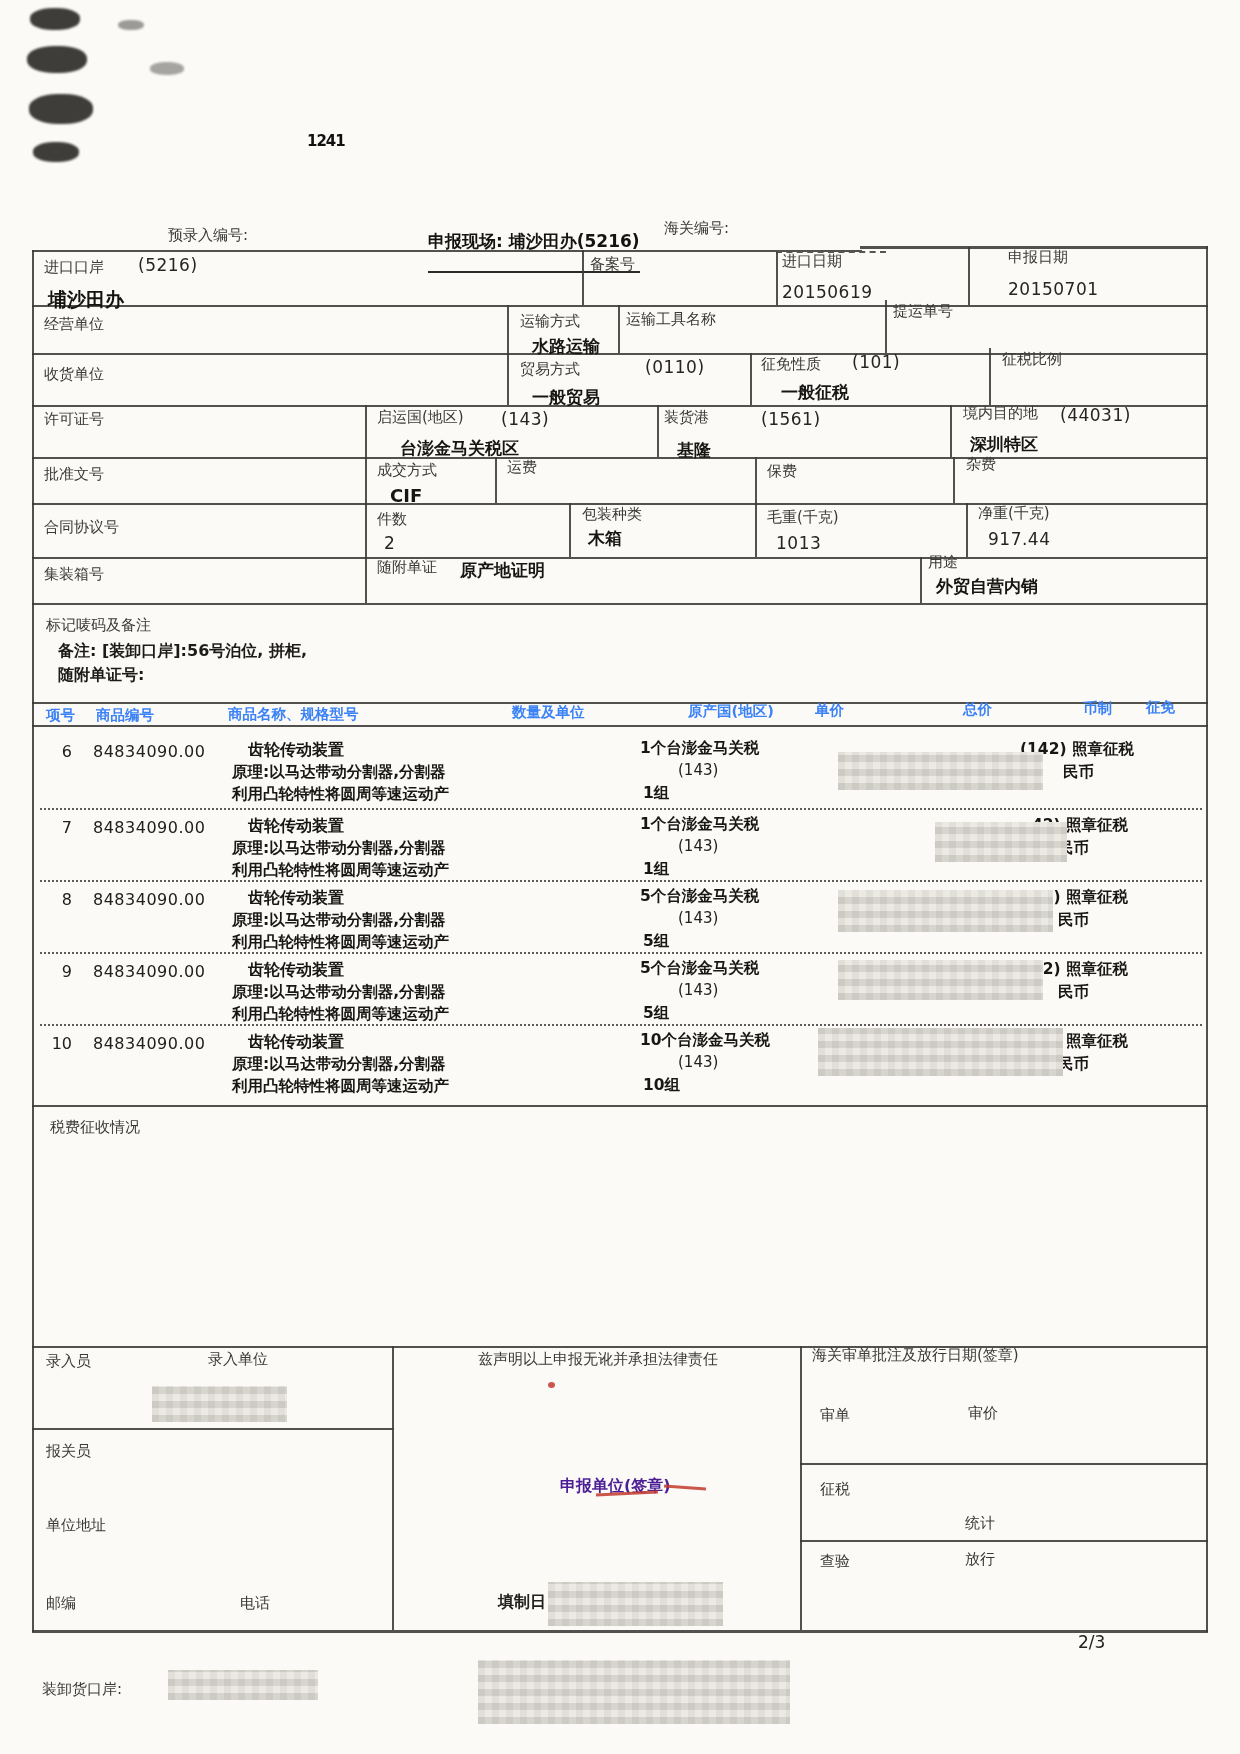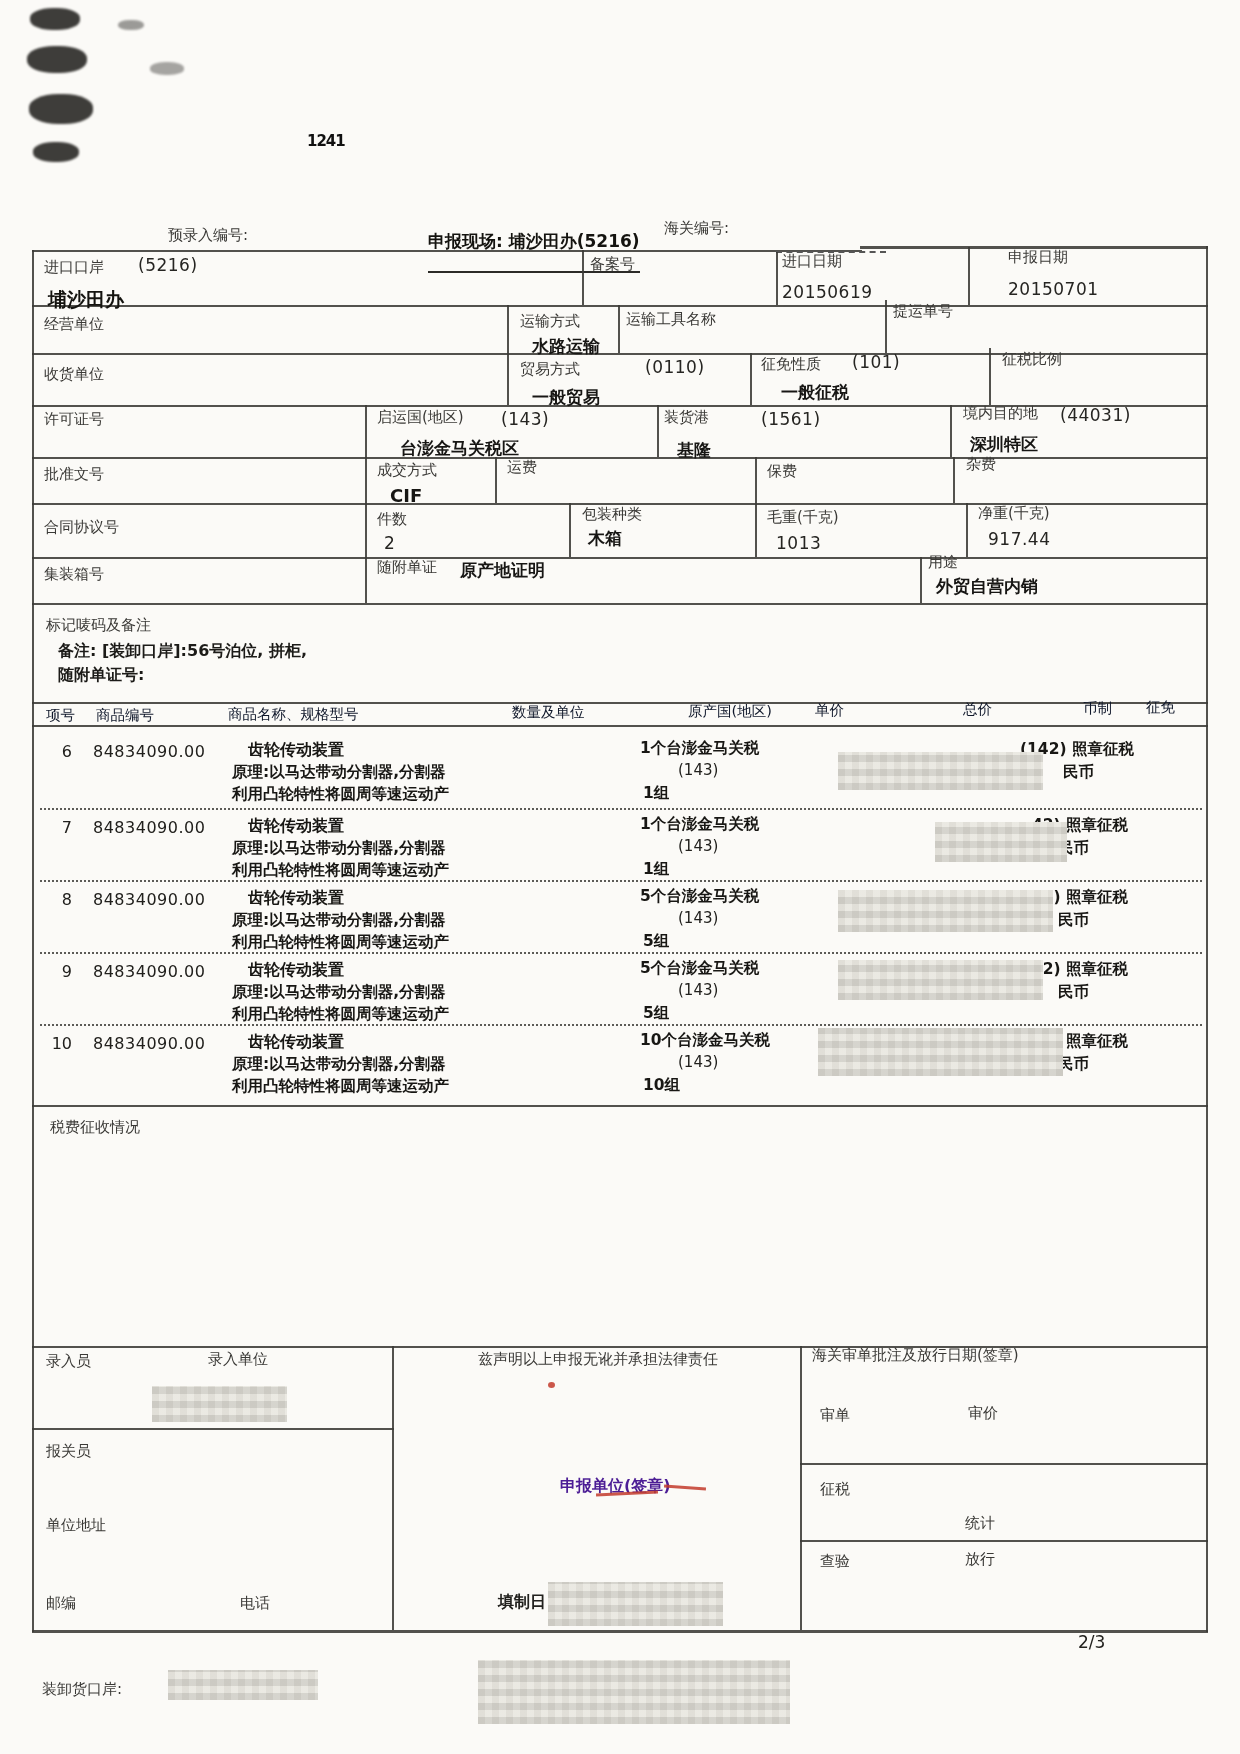--- a/index.html
+++ b/index.html
@@ -14,21 +14,21 @@
   .stamp{font-size:15px;font-weight:700;color:#111;letter-spacing:-1px;}
   .hl,.vl{position:absolute;background:rgba(58,57,54,.88);}
   .hl{height:2px;}
   .vl{width:2px;}
   .dash{position:absolute;border-top:2px dashed #555;height:0;}
   .dot{position:absolute;border-top:2px dotted #5c5b57;height:0;}
   .blur{position:absolute;
         background:repeating-linear-gradient(0deg,rgba(186,184,177,.45) 0 7px,rgba(232,230,223,.45) 7px 14px),
                    repeating-linear-gradient(90deg,#dbd9d2 0 7px,#edece6 7px 14px);}
   .smg{position:absolute;background:#3e3d3a;border-radius:45%;filter:blur(1.1px);}
-  .goods-head{font-size:14.5px;font-weight:400;color:#0f172a;}
+  .goods-head{font-size:14.5px;font-weight:700;color:#3b82f6;}
   .grow{position:absolute;left:0;width:1240px;height:72px;}
   .grow .no{position:absolute;left:34px;width:38px;top:6px;text-align:right;font-size:16px;color:#21201d;}
   .grow .code2{position:absolute;left:93px;top:6px;font-size:16px;color:#21201d;letter-spacing:.5px;}
   .grow .n1{position:absolute;left:248px;top:4px;font-size:16px;font-weight:700;color:#181714;}
   .grow .n2{position:absolute;left:232px;top:26px;font-size:15.5px;font-weight:700;color:#181714;}
   .grow .n3{position:absolute;left:232px;top:48px;font-size:15.5px;font-weight:700;color:#181714;}
   .grow .q1{position:absolute;left:640px;top:2px;font-size:15.5px;font-weight:700;color:#181714;}
   .grow .q2{position:absolute;left:678px;top:25px;font-size:15px;color:#21201d;}
   .grow .q3{position:absolute;left:643px;top:47px;font-size:15.5px;font-weight:700;color:#181714;}
   .grow .ex{position:absolute;left:1020px;top:3px;font-size:15.5px;font-weight:700;color:#181714;}

